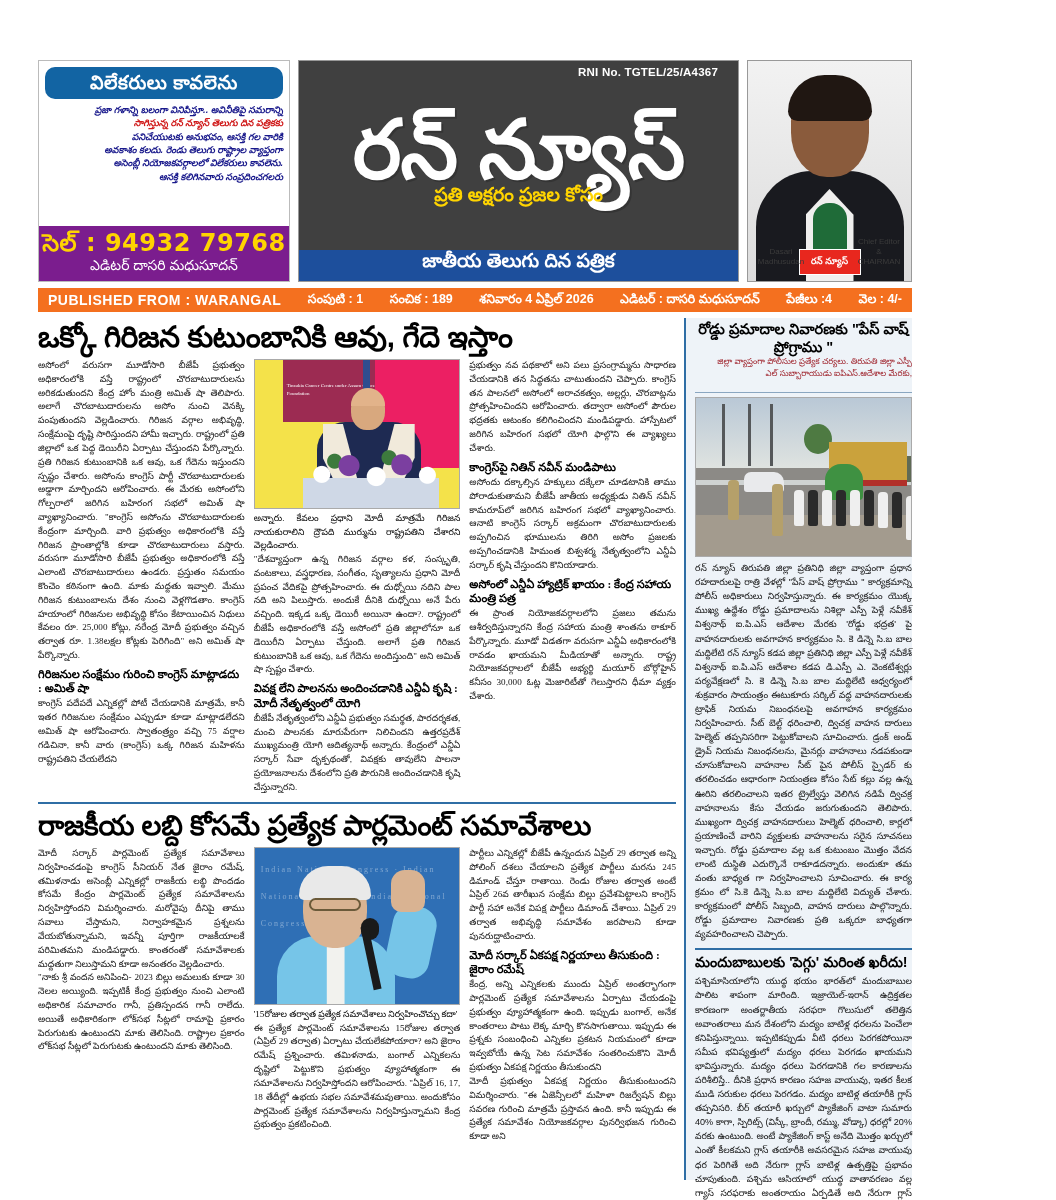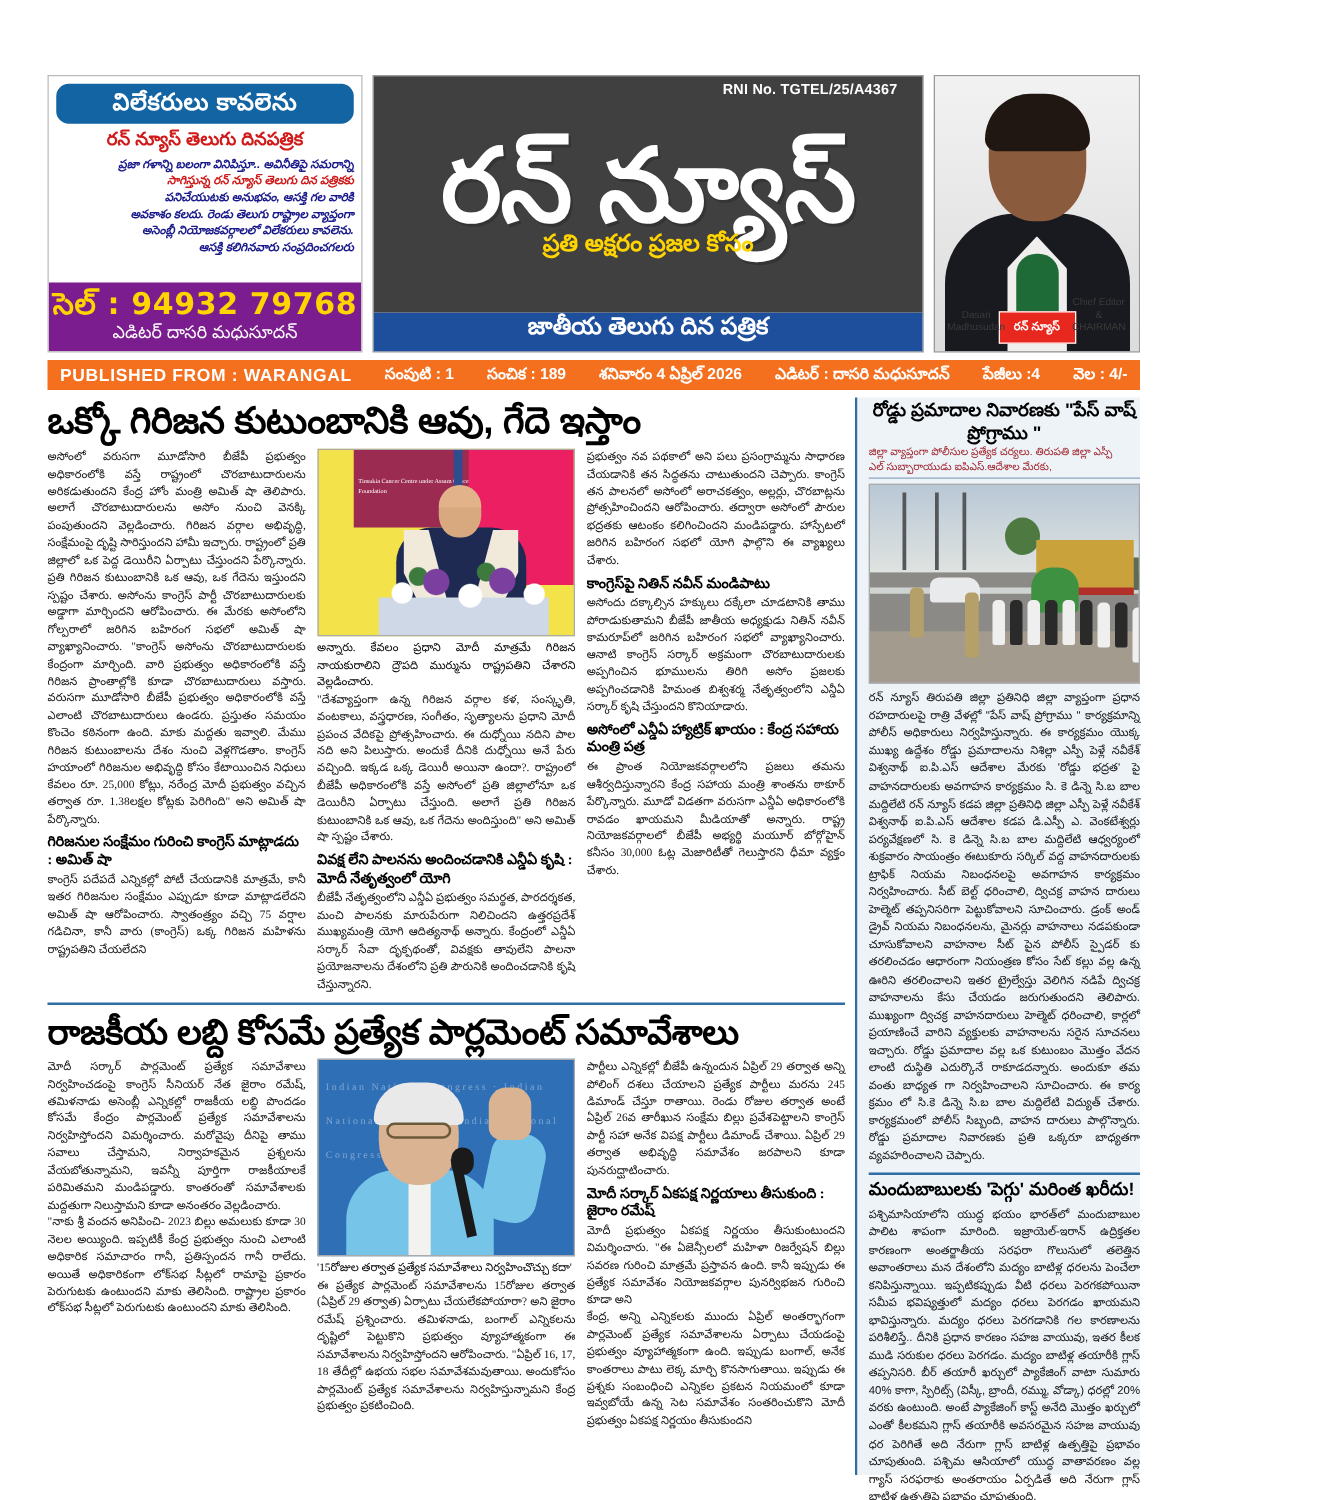--- a/index.html
+++ b/index.html
@@ -194,22 +194,22 @@
   .p3 .cop { position: absolute; width: 11px; height: 40px; background: #b5a06a; border-radius: 4px 4px 2px 2px; }
   .p3 .civ { position: absolute; width: 10px; height: 36px; background: #efefef; border-radius: 4px 4px 2px 2px; }
   .p3 .civd { position: absolute; width: 10px; height: 36px; background: #2a2a2a; border-radius: 4px 4px 2px 2px; }
   .p3 .tree { position: absolute; left: 108px; top: 26px; width: 28px; height: 30px; border-radius: 50%; background: #4e7a42; }
 
   .side-head {
     font-size: 14.6px; font-weight: bold; text-align: center; color: #000;
     line-height: 1.24; padding: 2px 2px 0 2px;
   }
   .side-kicker {
-    font-size: 8.4px; text-align: left; color: #a0262f; line-height: 1.42;
-    border-bottom: 1px solid #8aa6c0; padding-bottom: 2px; margin-bottom: 4px;
+    font-size: 8.4px; text-align: right; color: #a0262f; line-height: 1.42;
+    border-bottom: 1px solid #8aa6c0; padding-bottom: 12px; margin-bottom: 4px;
   }
   .side-txt { font-size: 9.1px; line-height: 1.55; text-align: justify; color: #111; }
   .side-rule { border-top: 2px solid #2f6ea5; margin: 6px 0 4px 0; }
   .side-head2 {
     font-size: 14.2px; font-weight: bold; color: #000; line-height: 1.25;
     margin-bottom: 3px;
   }
   .mini-head { font-size: 10.6px; font-weight: bold; margin: 3px 0 1px 0; }
 
   .mid-rule { border-top: 2px solid #2f6ea5; margin: 7px 0 4px 0; }
@@ -220,21 +220,20 @@
 </style>
 </head>
 <body>
 
 <div class="page">
 
   <div class="masthead">
 
     <div class="ad-box">
       <div class="ad-title">విలేకరులు కావలెను</div>
-      <div class="ad-sub">రన్ న్యూస్ తెలుగు దినపత్రిక</div>
       <div class="ad-body">
         <div>ప్రజా గళాన్ని బలంగా వినిపిస్తూ.. అవినీతిపై సమరాన్ని</div>
         <div class="hl">సాగిస్తున్న రన్ న్యూస్ తెలుగు దిన పత్రికకు</div>
         <div>పనిచేయుటకు అనుభవం, ఆసక్తి గల వారికి</div>
         <div>అవకాశం కలదు. రెండు తెలుగు రాష్ట్రాల వ్యాప్తంగా</div>
         <div>అసెంబ్లీ నియోజకవర్గాలలో విలేకరులు కావలెను.</div>
         <div>ఆసక్తి కలిగినవారు సంప్రదించగలరు</div>
       </div>
       <div class="ad-phone">
         <div class="num">సెల్ : 94932 79768</div>
@@ -352,22 +351,22 @@
             <div class="michead"></div>
             <div class="mic"></div>
           </div>
           <div class="cap">'15రోజుల తర్వాత ప్రత్యేక సమావేశాలు నిర్వహించొచ్చు కదా'</div>
           <div class="txt">ఈ ప్రత్యేక పార్లమెంట్ సమావేశాలను 15రోజుల తర్వాత (ఏప్రిల్ 29 తర్వాత) ఏర్పాటు చేయలేకపోయారా? అని జైరాం రమేష్ ప్రశ్నించారు. తమిళనాడు, బంగాల్ ఎన్నికలను దృష్టిలో పెట్టుకొని ప్రభుత్వం వ్యూహాత్మకంగా ఈ సమావేశాలను నిర్వహిస్తోందని ఆరోపించారు. "ఏప్రిల్ 16, 17, 18 తేదీల్లో ఉభయ సభల సమావేశమవుతాయి. అందుకోసం పార్లమెంట్ ప్రత్యేక సమావేశాలను నిర్వహిస్తున్నామని కేంద్ర ప్రభుత్వం ప్రకటించింది.</div>
         </div>
 
         <div class="col">
           <div class="txt">పార్టీలు ఎన్నికల్లో బీజేపీ ఉన్నందున ఏప్రిల్ 29 తర్వాత అన్ని పోలింగ్ దశలు చేయాలని ప్రత్యేక పార్టీలు మరను 245 డిమాండ్ చేస్తూ రాతాయి. రెండు రోజుల తర్వాత అంటే ఏప్రిల్ 26వ తారీఖున సంక్షేమ బిల్లు ప్రవేశపెట్టాలని కాంగ్రెస్ పార్టీ సహా అనేక విపక్ష పార్టీలు డిమాండ్ చేశాయి. ఏప్రిల్ 29 తర్వాత అభివృద్ధి సమావేశం జరపాలని కూడా పునరుద్ఘాటించారు.</div>
           <div class="sub-head">మోదీ సర్కార్ ఏకపక్ష నిర్ణయాలు తీసుకుంది : జైరాం రమేష్</div>
+          <div class="txt">కేంద్ర, అన్ని ఎన్నికలకు ముందు ఏప్రిల్ అంతర్భాగంగా పార్లమెంట్ ప్రత్యేక సమావేశాలను ఏర్పాటు చేయడంపై ప్రభుత్వం వ్యూహాత్మకంగా ఉంది. ఇప్పుడు బంగాల్, అనేక కాంతరాలు పాటు లెక్క మార్చి కొనసాగుతాయి. ఇప్పుడు ఈ ప్రశ్నకు సంబంధించి ఎన్నికల ప్రకటన నియమంలో కూడా ఇవ్వబోయే ఉన్న సెట సమావేశం సంతరించుకొని మోదీ ప్రభుత్వం ఏకపక్ష నిర్ణయం తీసుకుందని</div>
           <div class="txt">మోదీ ప్రభుత్వం ఏకపక్ష నిర్ణయం తీసుకుంటుందని విమర్శించారు. "ఈ ఏజెన్సీలలో మహిళా రిజర్వేషన్ బిల్లు సవరణ గురించి మాత్రమే ప్రస్తావన ఉంది. కానీ ఇప్పుడు ఈ ప్రత్యేక సమావేశం నియోజకవర్గాల పునర్విభజన గురించి కూడా అని</div>
-          <div class="txt">కేంద్ర, అన్ని ఎన్నికలకు ముందు ఏప్రిల్ అంతర్భాగంగా పార్లమెంట్ ప్రత్యేక సమావేశాలను ఏర్పాటు చేయడంపై ప్రభుత్వం వ్యూహాత్మకంగా ఉంది. ఇప్పుడు బంగాల్, అనేక కాంతరాలు పాటు లెక్క మార్చి కొనసాగుతాయి. ఇప్పుడు ఈ ప్రశ్నకు సంబంధించి ఎన్నికల ప్రకటన నియమంలో కూడా ఇవ్వబోయే ఉన్న సెట సమావేశం సంతరించుకొని మోదీ ప్రభుత్వం ఏకపక్ష నిర్ణయం తీసుకుందని</div>
         </div>
       </div>
     </div>
 
     <div class="side-area">
 
       <div class="side-head">రోడ్డు ప్రమాదాల నివారణకు "పేస్ వాష్ ప్రోగ్రాము "</div>
       <div class="side-kicker">
         <div>జిల్లా వ్యాప్తంగా పోలీసుల ప్రత్యేక చర్యలు. తిరుపతి జిల్లా ఎస్పీ</div>
         <div>ఎల్ సుబ్బారాయుడు ఐపిఎస్.ఆదేశాల మేరకు,</div>

